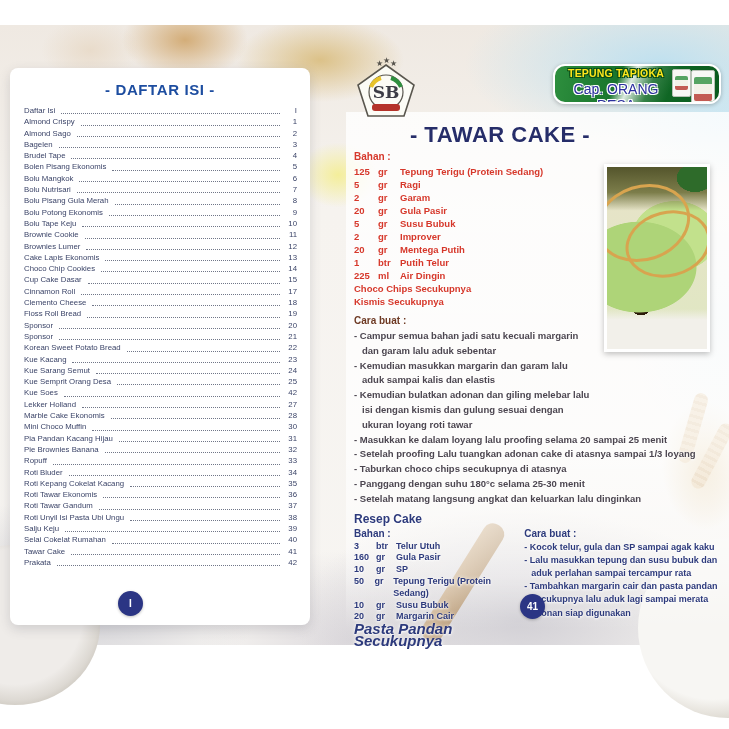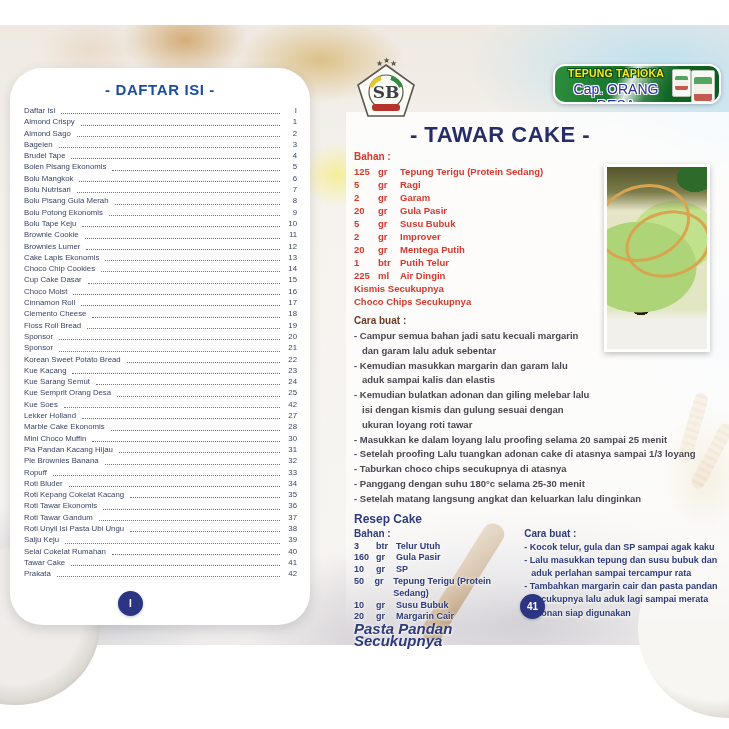--- a/index.html
+++ b/index.html
@@ -28,21 +28,21 @@
   .flour-sieve{left:-70px;top:545px;width:170px;height:160px;border-radius:50%;
     background:radial-gradient(circle at 50% 45%,#efece9 0 55%,#ddd9d3 68%,#cac5bc 76%,#e7e4df 82%);}
   .wheat-a,.wheat-b{width:14px;height:72px;border-radius:8px;opacity:.85;
     background:repeating-linear-gradient(0deg,#e0c294 0 4px,#cfa972 4px 7px);}
   .wheat-a{left:686px;top:392px;transform:rotate(16deg);}
   .wheat-b{left:705px;top:420px;transform:rotate(28deg);}
   .page-wash{position:absolute;left:346px;top:112px;right:0;bottom:100px;z-index:2;
     background:linear-gradient(180deg,rgba(255,255,255,.82) 0%,rgba(255,255,255,.74) 65%,rgba(255,255,255,.35) 90%,rgba(255,255,255,0) 100%);}
   
   .toc-card{position:absolute;left:10px;top:68px;width:300px;height:557px;z-index:3;
-    background:#ffffff;border-radius:32px;box-shadow:0 4px 12px rgba(60,60,80,.18);
+    background:#ffffff;border-radius:8px;box-shadow:0 4px 12px rgba(60,60,80,.18);
     padding:0;box-sizing:border-box;}
   .toc-title{margin:13px 0 7px;text-align:center;font-size:15px;font-weight:800;
     letter-spacing:.6px;color:#1d4da0;}
   .toc-list{padding:0 13px 0 14px;}
   .toc-row{display:flex;align-items:flex-end;line-height:11.3px;font-size:7.8px;
     font-weight:400;color:#3b4468;}
   .toc-dots{flex:1;border-bottom:1.4px dotted #707688;margin:0 3px 2px 6px;}
   .toc-page{min-width:14px;text-align:right;}
   .page-badge{position:absolute;z-index:4;width:25px;height:25px;border-radius:50%;
     background:#2b3584;color:#ffffff;font-size:10px;font-weight:700;
@@ -198,25 +198,20 @@
           <span class="toc-label">Choco Chip Cookies</span>
           <span class="toc-dots"></span>
           <span class="toc-page">14</span>
         </div>
         <div class="toc-row">
           <span class="toc-label">Cup Cake Dasar</span>
           <span class="toc-dots"></span>
           <span class="toc-page">15</span>
         </div>
         <div class="toc-row">
-          <span class="toc-label">Choco Moist</span>
-          <span class="toc-dots"></span>
-          <span class="toc-page">16</span>
-        </div>
-        <div class="toc-row">
           <span class="toc-label">Cinnamon Roll</span>
           <span class="toc-dots"></span>
           <span class="toc-page">17</span>
         </div>
         <div class="toc-row">
           <span class="toc-label">Clemento Cheese</span>
           <span class="toc-dots"></span>
           <span class="toc-page">18</span>
         </div>
         <div class="toc-row">
@@ -412,22 +407,22 @@
           <span class="ing-unit">btr</span>
           <span class="ing-name">Putih Telur</span>
         </div>
         <div class="ing-row">
           <span class="ing-qty">225</span>
           <span class="ing-unit">ml</span>
           <span class="ing-name">Air Dingin</span>
         </div>
       </div>
     <div id="bahan-extras">
+        <div class="ing-extra">Choco Chips Secukupnya</div>
         <div class="ing-extra">Kismis Secukupnya</div>
-        <div class="ing-extra">Choco Chips Secukupnya</div>
       </div>
 
     <div class="cara-label">Cara buat :</div>
     <div id="cara-steps">
         <div class="step">- Campur semua bahan jadi satu kecuali margarin dan garam lalu aduk sebentar</div>
         <div class="step">- Kemudian masukkan margarin dan garam lalu aduk sampai kalis dan elastis</div>
         <div class="step">- Kemudian bulatkan adonan dan giling melebar lalu isi dengan kismis dan gulung sesuai dengan ukuran loyang roti tawar</div>
         <div class="step">- Masukkan ke dalam loyang lalu proofing selama 20 sampai 25 menit</div>
         <div class="step">- Setelah proofing Lalu tuangkan adonan cake di atasnya sampai 1/3 loyang</div>
         <div class="step">- Taburkan choco chips secukupnya di atasnya</div>

